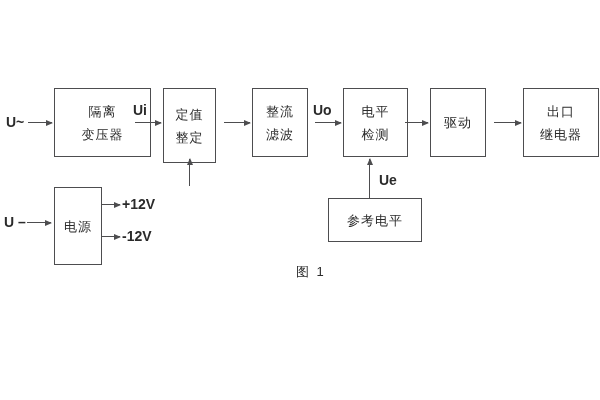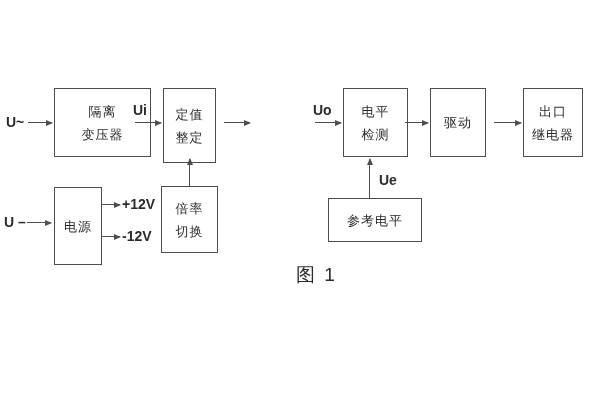--- a/index.html
+++ b/index.html
@@ -35,21 +35,21 @@
   .varrow{
     position:absolute;width:1.4px;background:var(--line);
   }
   .varrow::after{
     content:"";position:absolute;top:-1px;left:50%;
     transform:translateX(-50%);width:0;height:0;
     border-bottom:7px solid var(--line);
     border-left:3.5px solid transparent;border-right:3.5px solid transparent;
   }
   .caption{
-    position:absolute;font-size:19px;color:var(--text);line-height:1;
+    position:absolute;font-size:13px;color:var(--text);line-height:1;
     letter-spacing:2px;white-space:nowrap;
   }
 </style>
 </head>
 <body>
 
 <div class="canvas">
 
   <span class="sig" style="left:6px;top:115px">U~</span>
   <div class="harrow" style="left:28px;top:122px;width:24px"></div>
@@ -62,59 +62,59 @@
   <span class="sig" style="left:133px;top:103px">Ui</span>
   <div class="harrow" style="left:135px;top:122px;width:26px"></div>
 
   <div class="box" style="left:163px;top:88px;width:53px;height:75px">
     <span>定值</span>
     <span>整定</span>
   </div>
 
   <div class="harrow" style="left:224px;top:122px;width:26px"></div>
 
+  <div class="box" style="left:252px;top:88px;width:56px;height:69px">
+    <span>整流</span>
+    <span>滤波</span>
+  </div>
 
   <span class="sig" style="left:313px;top:103px">Uo</span>
   <div class="harrow" style="left:315px;top:122px;width:26px"></div>
 
   <div class="box" style="left:343px;top:88px;width:65px;height:69px">
     <span>电平</span>
     <span>检测</span>
   </div>
 
   <div class="harrow" style="left:405px;top:122px;width:23px"></div>
 
   <div class="box" style="left:430px;top:88px;width:56px;height:69px">
     <span>驱动</span>
   </div>
 
   <div class="harrow" style="left:494px;top:122px;width:27px"></div>
 
-  <div class="box" style="left:523px;top:88px;width:60px;height:69px">
+  <div class="box" style="left:523px;top:88px;width:76px;height:69px">
     <span>出口</span>
     <span>继电器</span>
   </div>
 
   <span class="sig" style="left:4px;top:215px">U –</span>
   <div class="harrow" style="left:27px;top:222px;width:24px"></div>
 
   <div class="box" style="left:54px;top:187px;width:48px;height:78px">
     <span>电源</span>
   </div>
 
   <div class="harrow" style="left:102px;top:204px;width:18px"></div>
   <span class="sig" style="left:122px;top:197px">+12V</span>
 
   <div class="harrow" style="left:102px;top:236px;width:18px"></div>
   <span class="sig" style="left:122px;top:229px">-12V</span>
 
-  <div class="box" style="left:161px;top:186px;width:57px;height:67px">
-    <span>倍率</span>
-    <span>切换</span>
-  </div>
 
   <div class="varrow" style="left:189px;top:159px;height:27px"></div>
 
   <div class="box" style="left:328px;top:198px;width:94px;height:44px">
     <span>参考电平</span>
   </div>
 
   <div class="varrow" style="left:369px;top:159px;height:39px"></div>
   <span class="sig" style="left:379px;top:173px">Ue</span>
 

